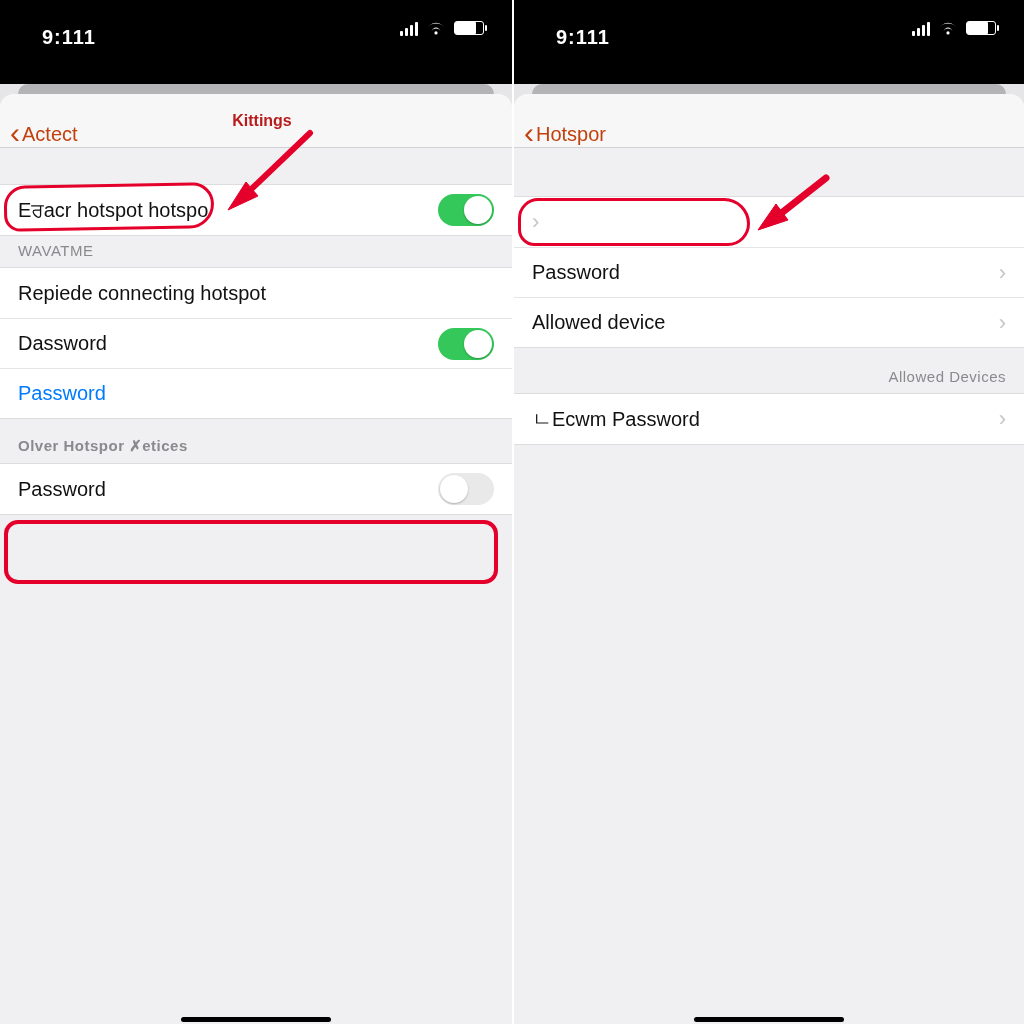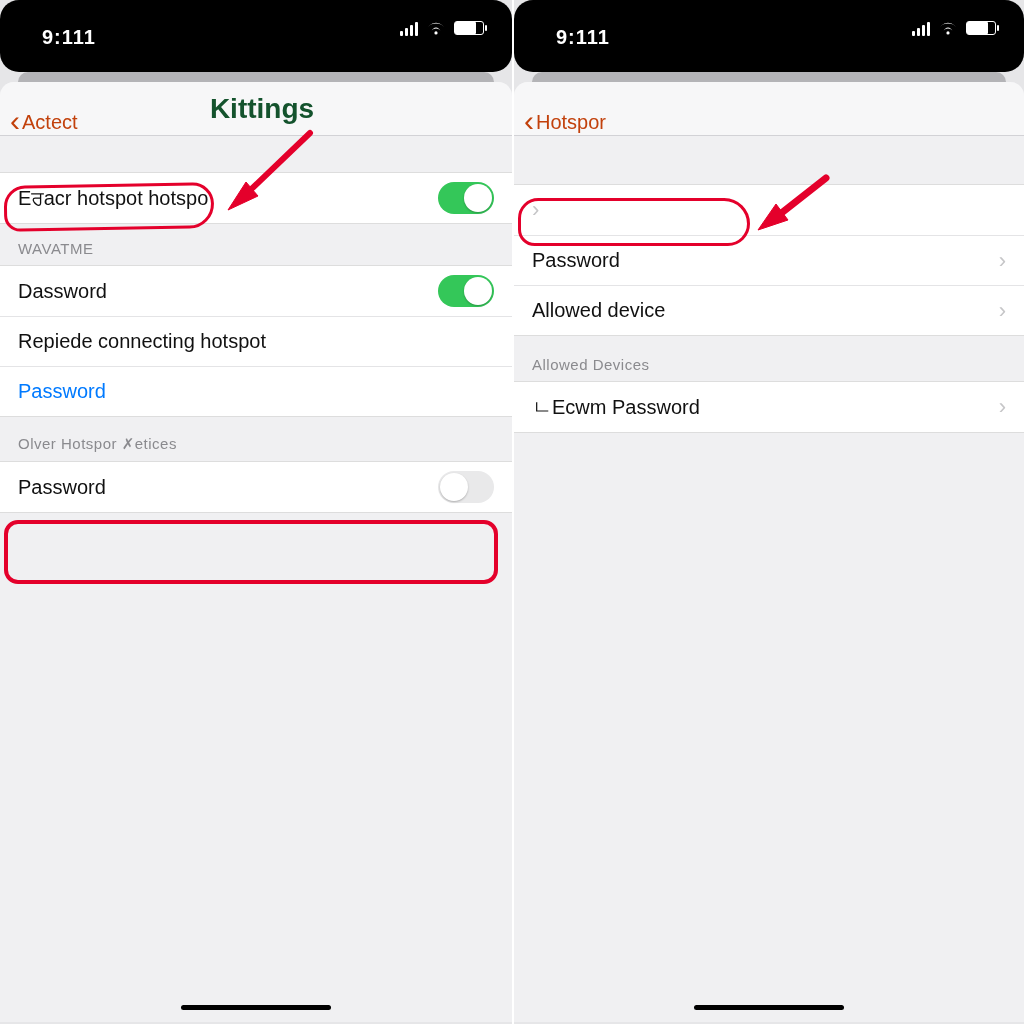--- a/index.html
+++ b/index.html
@@ -3,42 +3,42 @@
 <meta charset="utf-8">
 <style>
   * { box-sizing: border-box; margin: 0; padding: 0; }
   html, body { width: 1024px; height: 1024px; font-family: -apple-system, "Helvetica Neue", Arial, sans-serif; background:#ffffff; }
   .canvas { width:1024px; height:1024px; display:flex; position:relative; }
 
   .phone { width:512px; height:1024px; background:#e6e6e8; position:relative; overflow:hidden; }
   .phone + .phone { border-left: 2px solid #fff; }
 
   
-  .statusbar { background:#000; height:72px; width:100%; position:relative; color:#fff;border-radius:19px; }
+  .statusbar { background:#000; height:84px; width:100%; position:relative; color:#fff; }
   .statusbar .time { position:absolute; left:42px; top:26px; font-size:20px; font-weight:600; letter-spacing:1px;}
   .statusbar .indicators { position:absolute; right:28px; top:20px; display:flex; gap:8px; align-items:center; }
   .signal { display:flex; gap:2px; align-items:flex-end; height:16px;}
   .signal span{ width:3px; background:#fff; display:block; border-radius:1px;}
   .signal span:nth-child(1){height:5px;} .signal span:nth-child(2){height:8px;}
   .signal span:nth-child(3){height:11px;} .signal span:nth-child(4){height:14px;}
   .wifi-svg { width:20px; height:16px; }
   .battery { width:30px; height:14px; border:1.5px solid #fff; border-radius:3px; position:relative;}
   .battery::after{content:""; position:absolute; right:-4px; top:3px; width:2.5px; height:6px; background:#fff; border-radius:1px;}
   .battery .fill{ background:#fff; height:100%; width:75%; border-radius:1px;}
 
   .sheet-stub { margin:0 18px; height:10px; background:#8a8a8e; border-radius:10px 10px 0 0; opacity:.55;}
   .sheet { background:#f0f0f2; border-radius:14px 14px 0 0; margin:0; min-height:940px; position:relative;}
 
   .navbar { height:54px; border-bottom:1px solid #d2d2d6; display:flex; align-items:center; position:relative; background:#f7f7f8; border-radius:14px 14px 0 0;}
   .navbar .back { color:#c2410c; font-size:20px; display:flex; align-items:center; gap:2px; padding-left:10px; cursor:pointer;margin-top:28px;}
   .navbar .back .chev { font-size:30px; font-weight:300; line-height:0; position:relative; top:-2px;}
-  .navbar .title { position:absolute; left:12px; right:0; text-align:center; font-size:28px; font-weight:700; color:#14532d; pointer-events:none;}
+  .navbar .title { position:absolute; left:12px; right:0; text-align:center; font-size:16px; font-weight:700; color:#b91c1c; pointer-events:none;}
 
   .section-gap { height:36px; }
-  .section-header { font-size:15px; color:#8a8a8e; padding:16px 18px 8px; letter-spacing:0.5px;}
+  .section-header { font-size:15px; color:#8a8a8e; padding:6px 18px 8px; letter-spacing:0.5px;}
   .cell-group { background:#fff; border-top:1px solid #ddd; border-bottom:1px solid #ddd; }
   .cell { display:flex; align-items:center; justify-content:space-between; padding:0 18px; height:50px; font-size:20px; color:#111; position:relative; }
   .cell + .cell { border-top:1px solid #e4e4e6; margin-left:0;}
   .cell .label { flex:1; }
   .cell.link .label { color:#007aff; }
   .cell .chev-r { color:#c6c6c8; font-size:22px; font-weight:300;}
   
   .toggle { width:56px; height:32px; border-radius:16px; position:relative; }
   .toggle.on { background:#34c759; }
   .toggle.off { background:#e9e9ea; }
@@ -94,34 +94,34 @@
           <span class="label">Eਰacr hotspot hotspo</span>
           <div class="toggle on">
               <div class="knob"></div>
             </div>
         </div>
       </div>
 
       <div class="section-header">WAVATME</div>
       <div class="cell-group">
         <div class="cell">
+          <span class="label">Repiede connecting hotspot</span>
+        </div>
+        <div class="cell">
           <span class="label">Dassword</span>
           <div class="toggle on">
               <div class="knob"></div>
             </div>
         </div>
-        <div class="cell">
-          <span class="label">Repiede connecting hotspot</span>
-        </div>
         <div class="cell link">
           <span class="label">Password</span>
         </div>
       </div>
 
-      <div class="section-header" style="padding-top:18px;">Olver Hotspor ✗etices</div>
+      <div class="section-header" style="padding-top:18px;font-weight:bold;">Olver Hotspor ✗etices</div>
       <div class="cell-group">
         <div class="cell">
           <span class="label">Password</span>
           <div class="toggle off">
               <div class="knob"></div>
             </div>
         </div>
       </div>
 
       <div class="home-indicator"></div>
@@ -171,21 +171,21 @@
         <div class="cell">
           <span class="label">Password</span>
           <span class="chev-r">›</span>
         </div>
         <div class="cell">
           <span class="label">Allowed device</span>
           <span class="chev-r">›</span>
         </div>
       </div>
 
-      <div class="section-header" style="padding-top:20px;">Allowed Devices</div>
+      <div class="section-header" style="padding-top:20px;text-align:right;">Allowed Devices</div>
       <div class="cell-group">
         <div class="cell">
           <span class="label">ㄴEcwm Password</span>
           <span class="chev-r">›</span>
         </div>
       </div>
 
       <div class="home-indicator"></div>
     </div>
 

